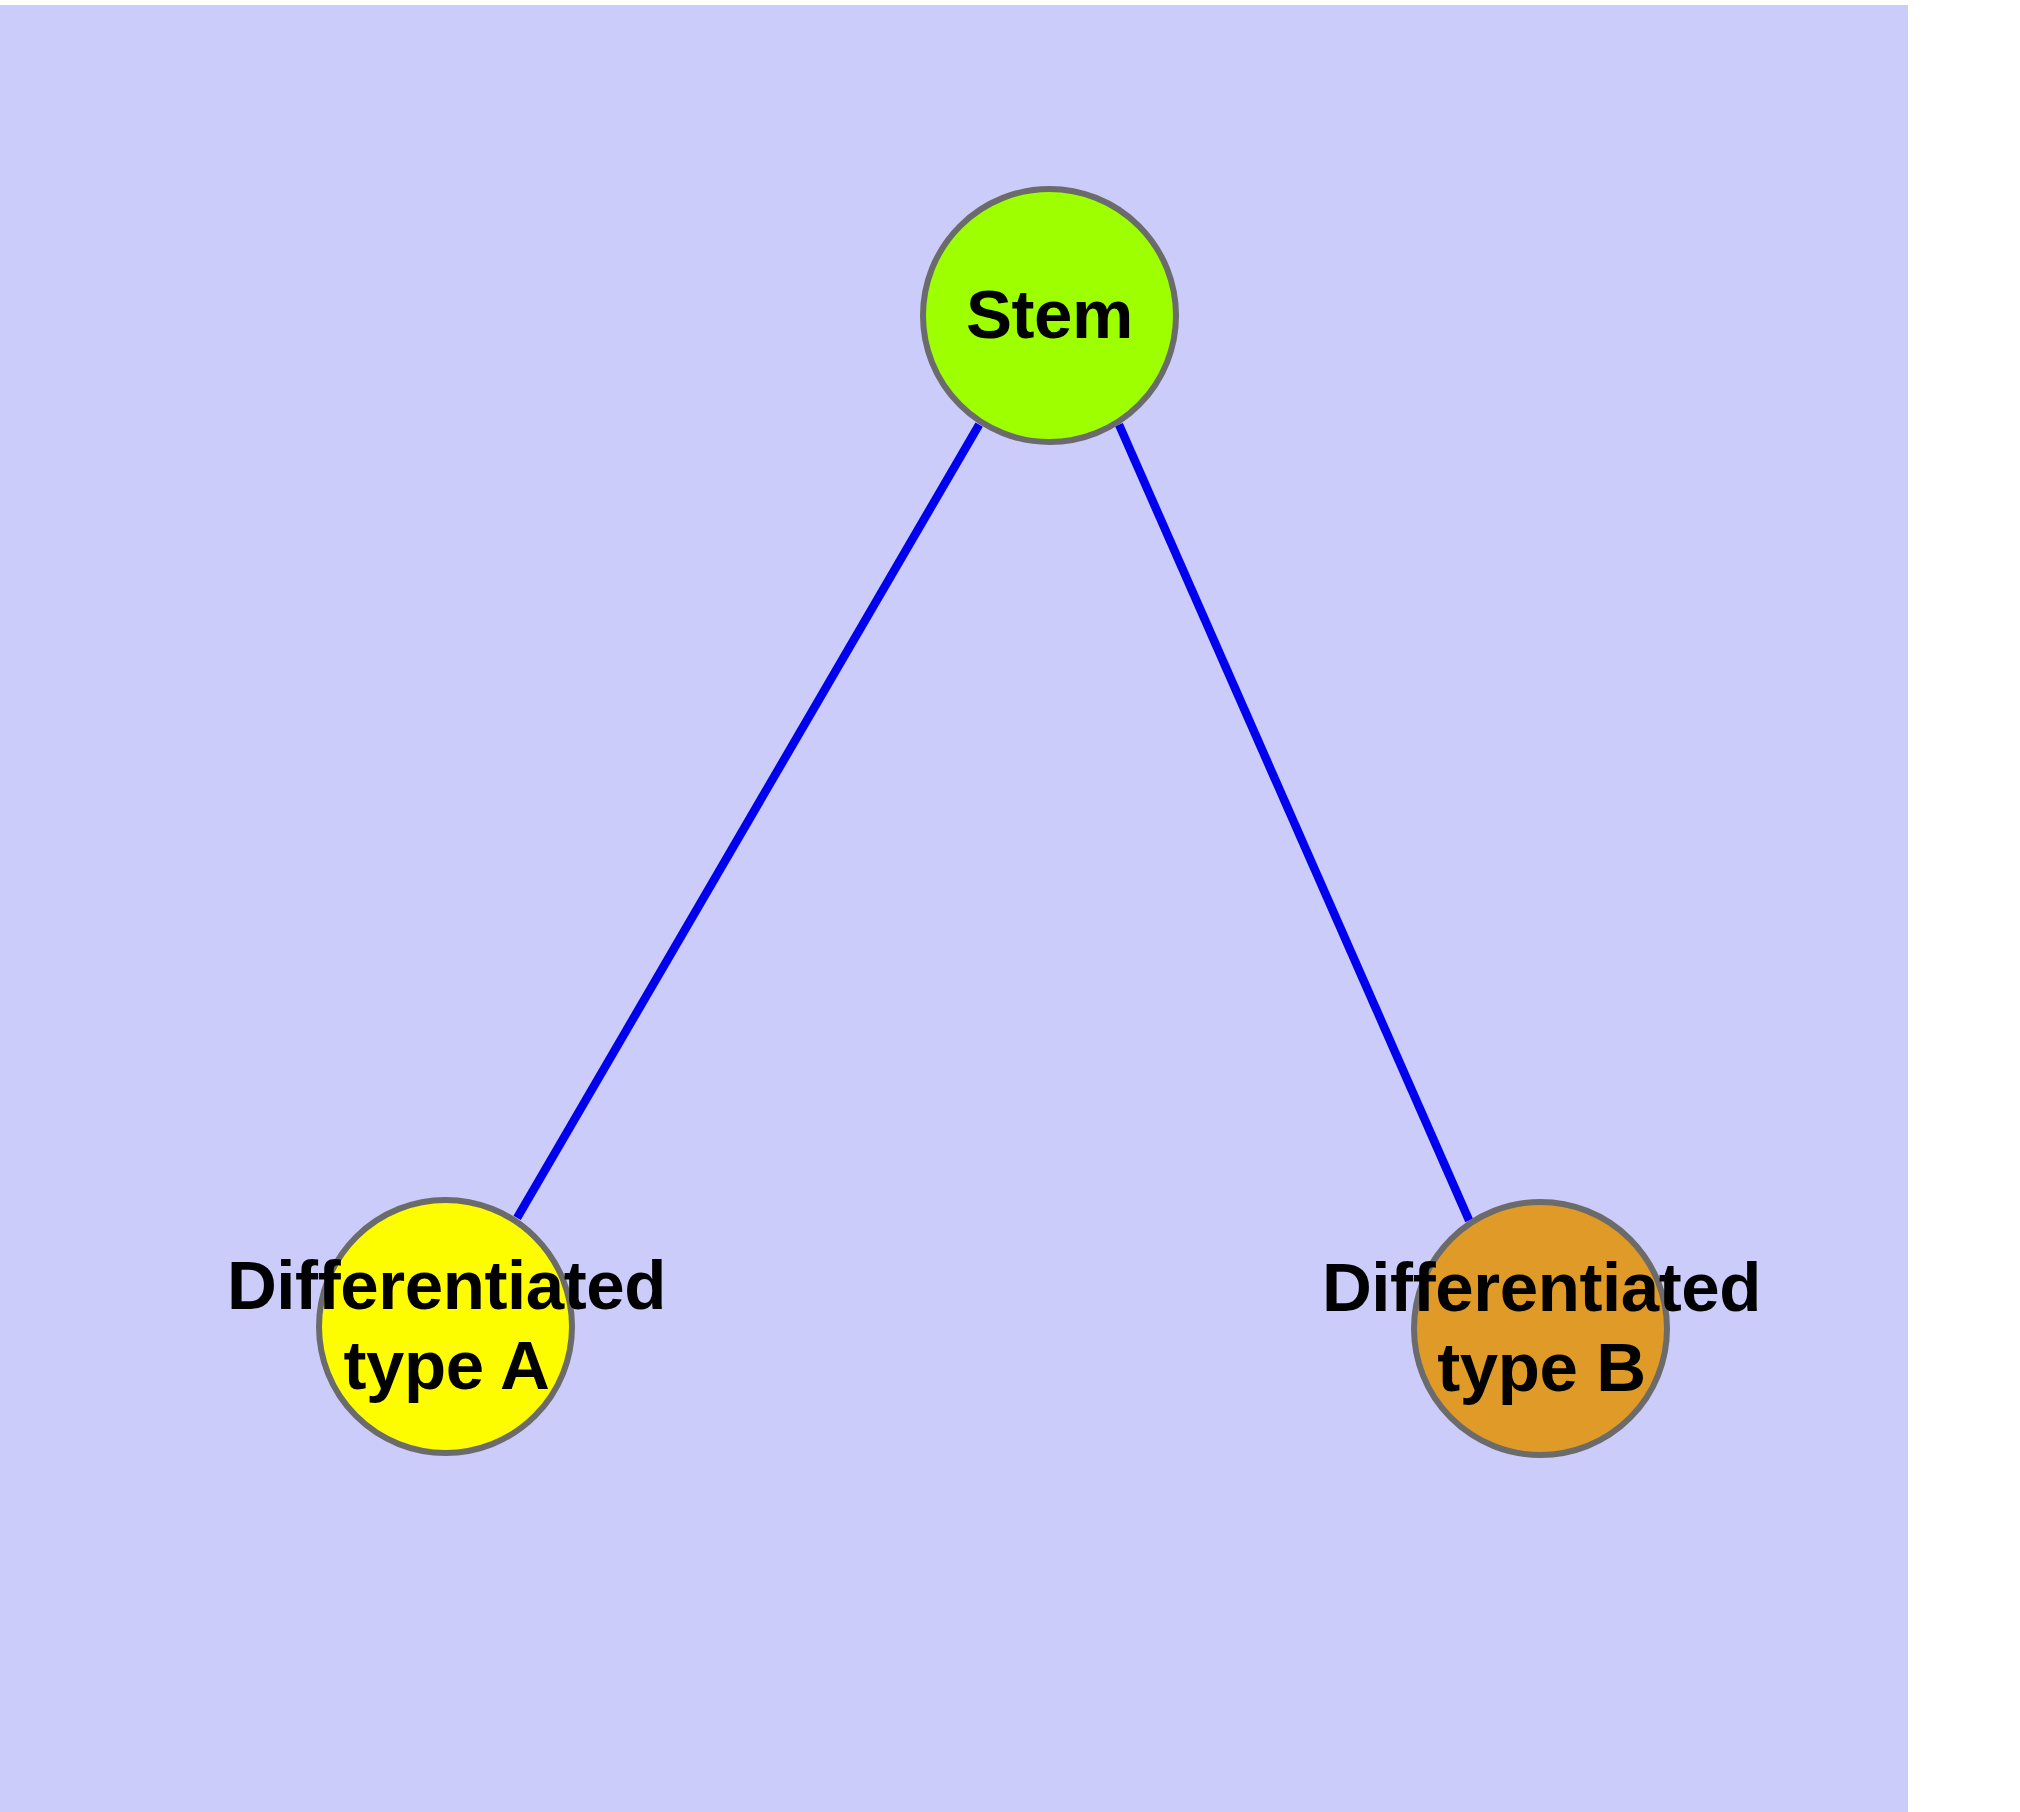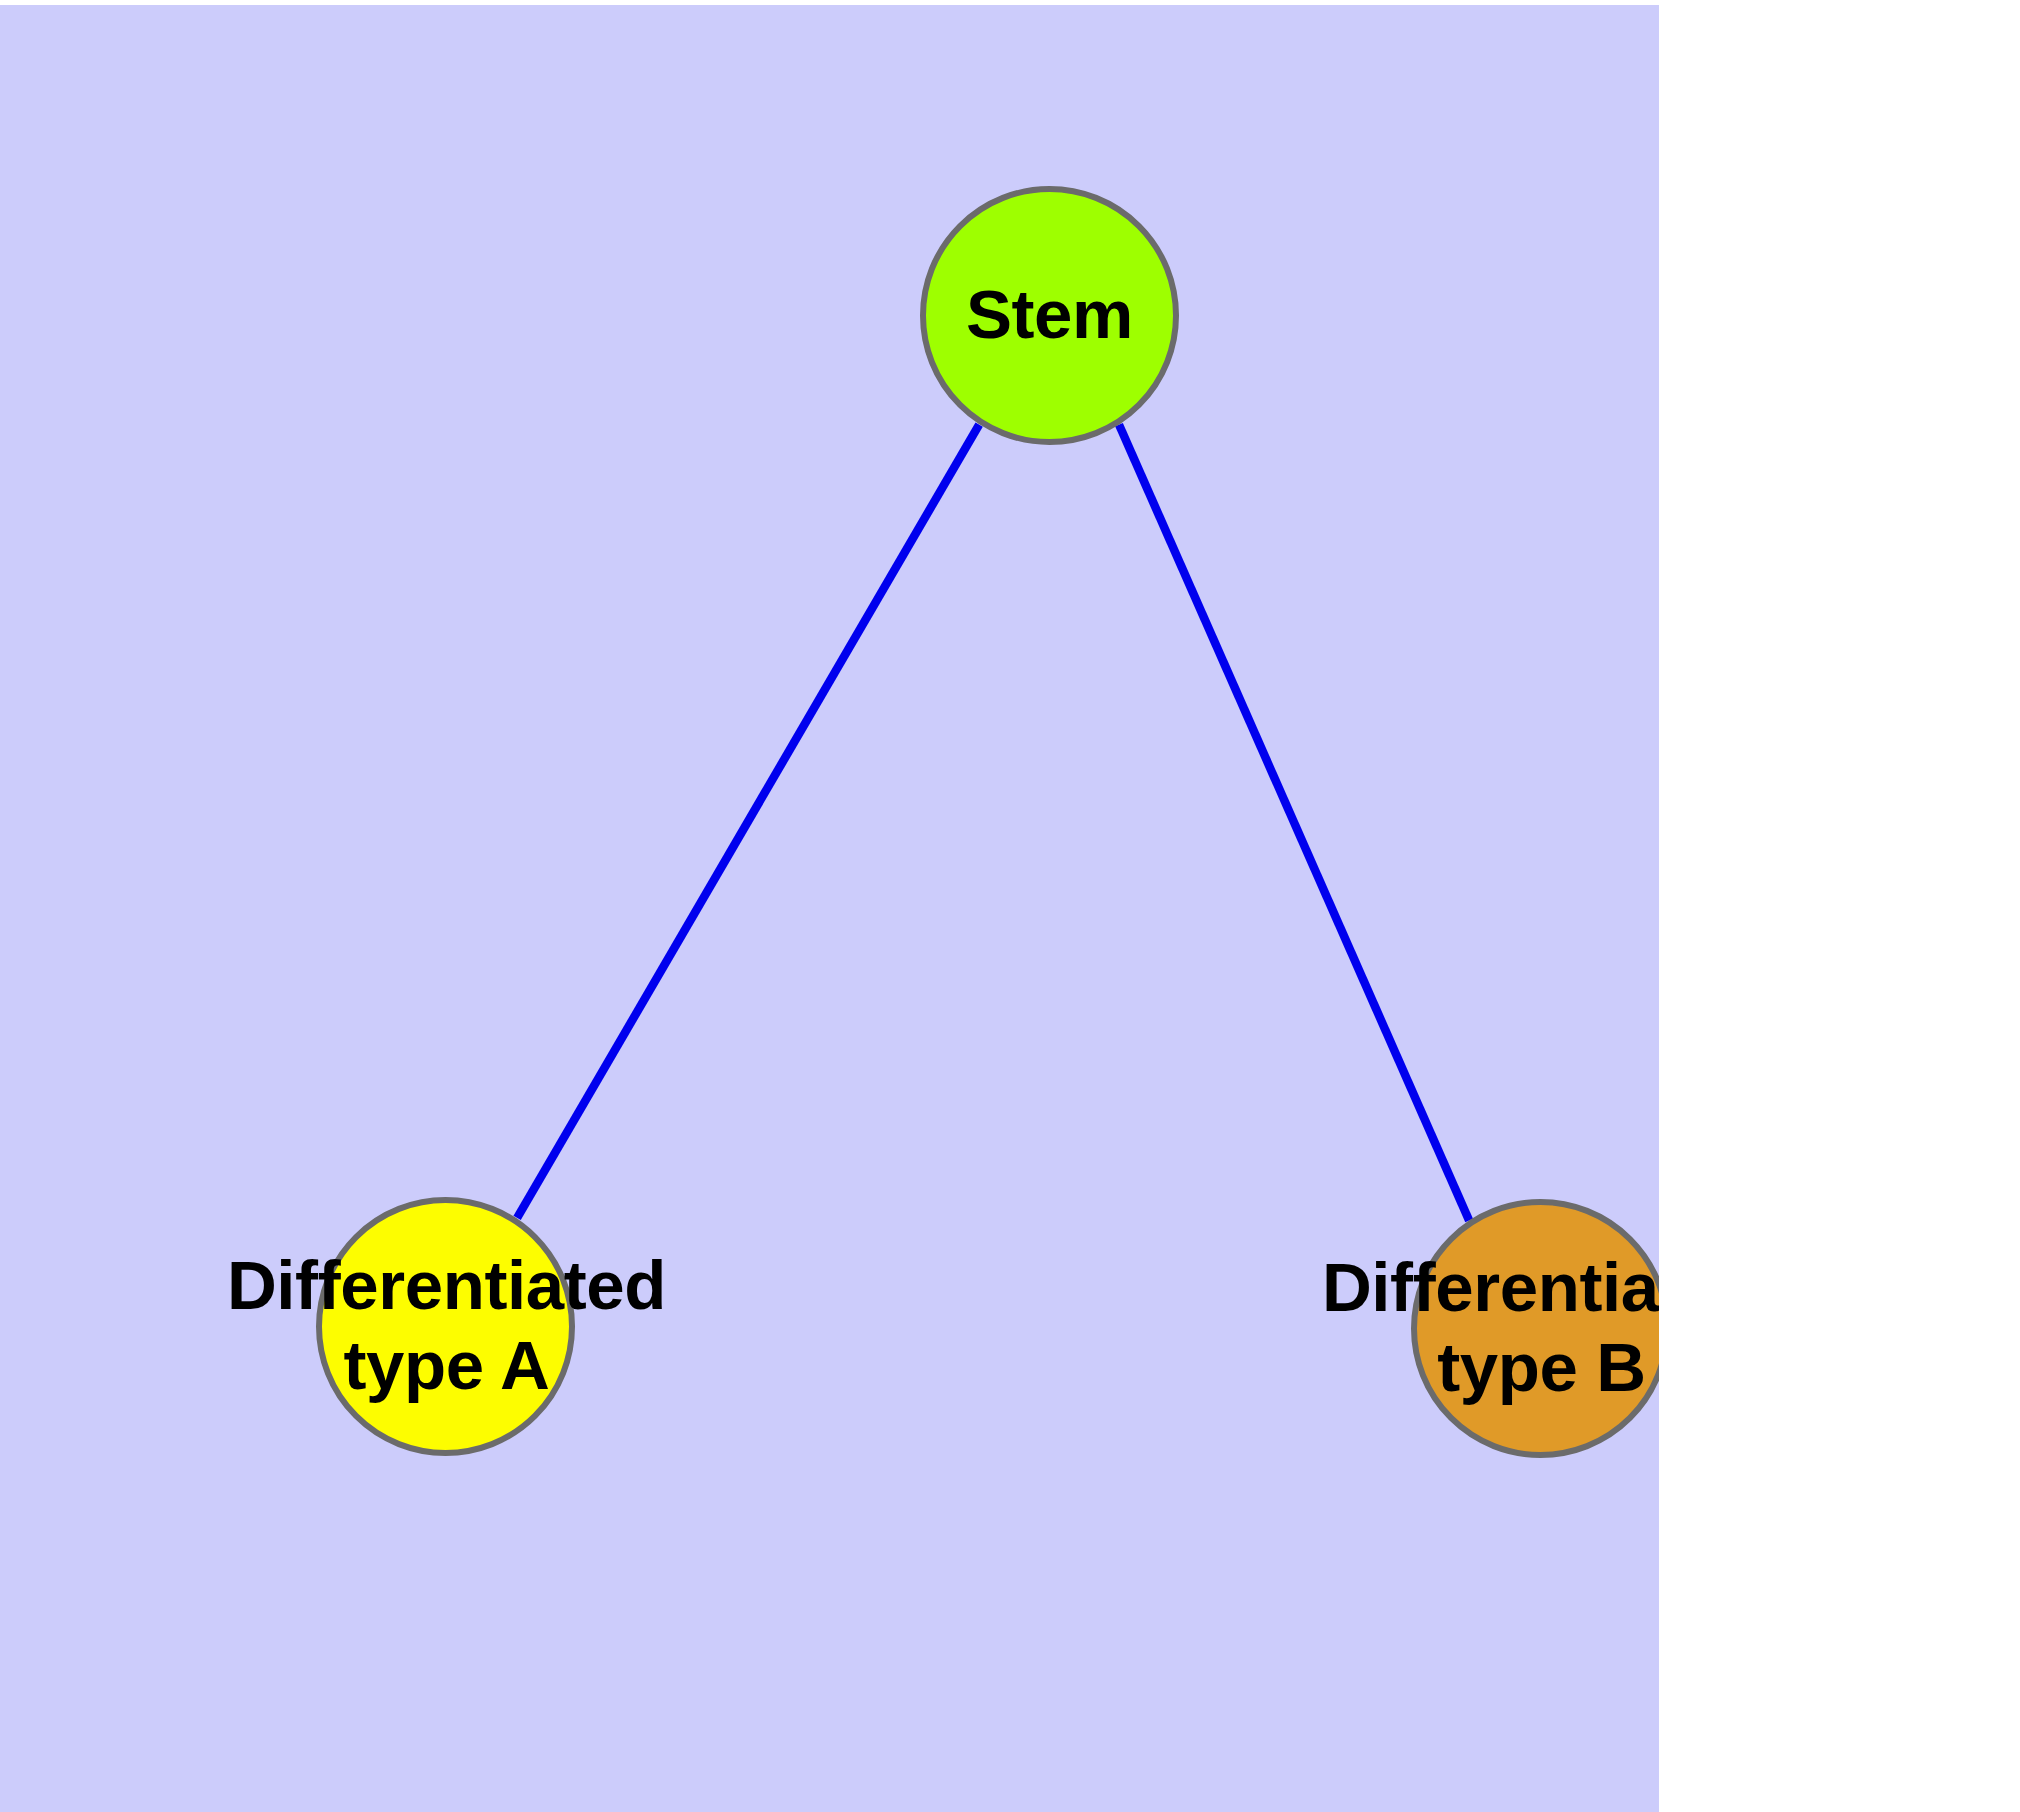--- a/index.html
+++ b/index.html
@@ -2,21 +2,21 @@
 <html style="font-size:13.6px"><head>
 <meta charset="utf-8">
 <style>
   html, body {
     margin: 0;
     padding: 0;
     background: #ffffff;
   }
   #canvas {
     position: relative;
-    width: 1659px;
+    width: 1908px;
     height: 1812px;
     background: #ccccfb;
     overflow: hidden;
     font-family: "Liberation Sans", "DejaVu Sans", sans-serif;
   }
   #top-strip {
     position: absolute;
     left: 0;
     top: 0;
     width: 2021px;

